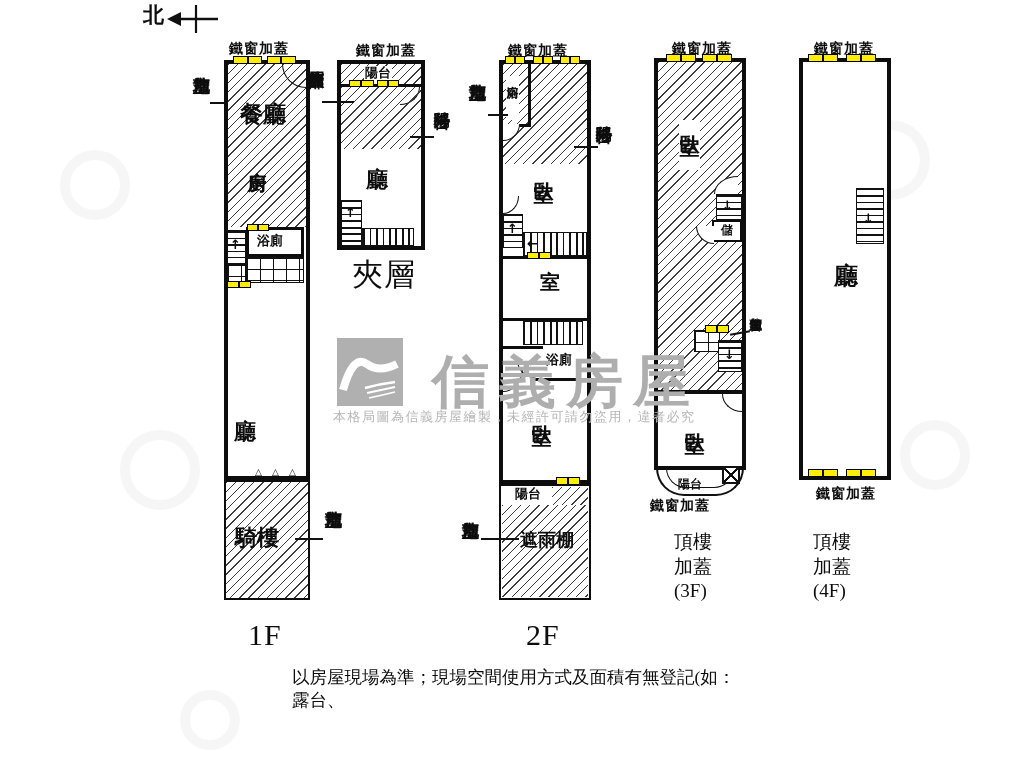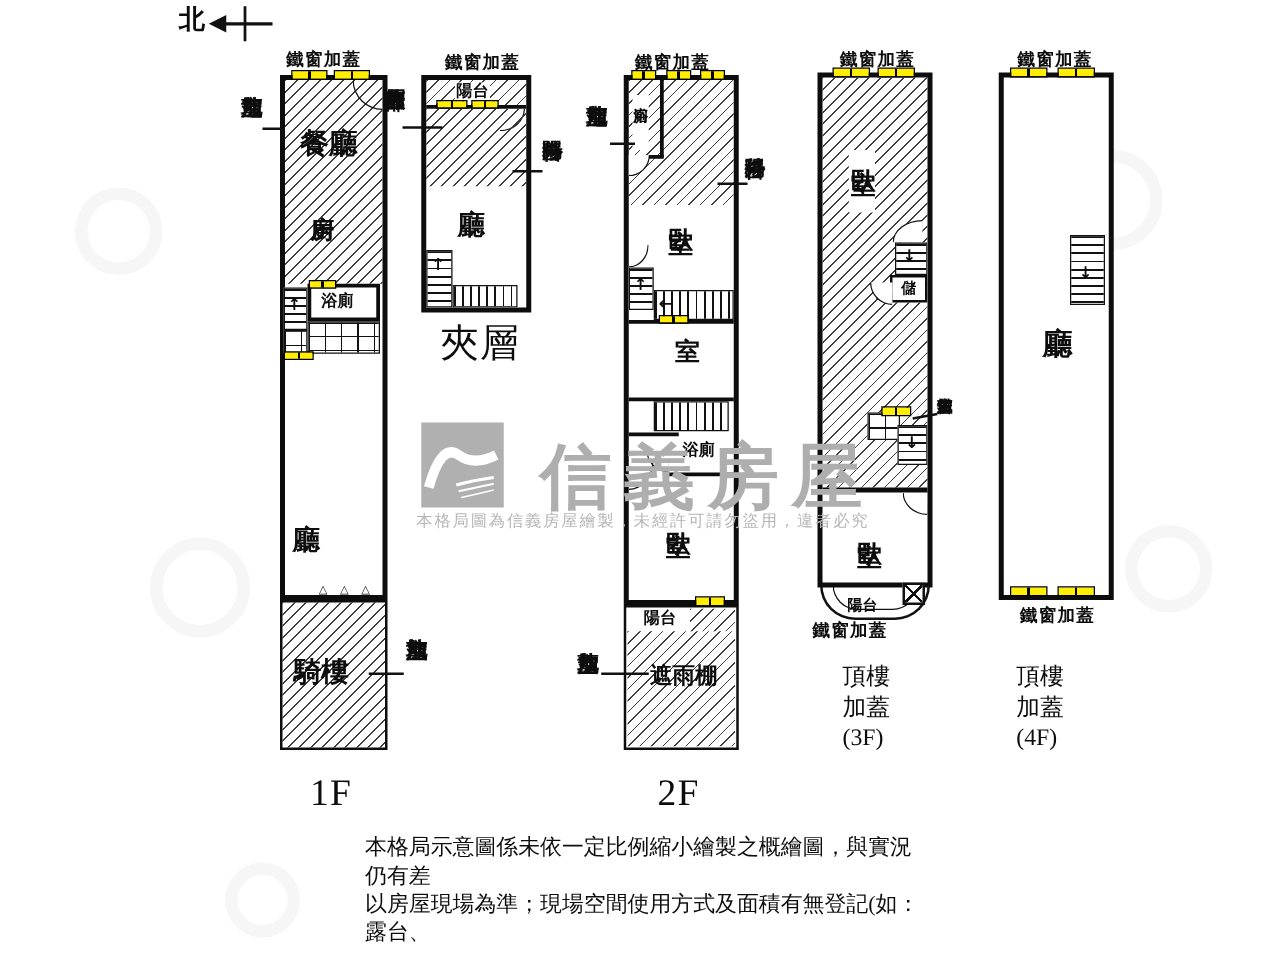--- a/index.html
+++ b/index.html
@@ -188,18 +188,17 @@
       <path d="M6,52 Q16,16 30,26 Q42,35 60,26" fill="none" stroke="#ffffff" stroke-width="8"></path>
       <path d="M28,50 Q42,46 58,44" fill="none" stroke="#ffffff" stroke-width="2.4"></path>
       <path d="M30,55 Q44,52 58,49" fill="none" stroke="#ffffff" stroke-width="1.8"></path>
       <path d="M32,60 Q46,57 58,54" fill="none" stroke="#ffffff" stroke-width="1.4"></path>
     </svg>
   </div>
   <div class="abs wm" style="left:432px;top:344px;font-size:57px;font-weight:700;letter-spacing:10px;">信義房屋</div>
   <div class="abs wm" style="left:333px;top:408px;font-size:13px;letter-spacing:1.5px;color:#b5b5b5;">本格局圖為信義房屋繪製，未經許可請勿盜用，違者必究</div>
 
   <div class="abs" style="left:292px;top:666px;width:452px;font-size:17.5px;line-height:1.3;">
-    <div>本格局示意圖係未依一定比例縮小繪製之概繪圖，與實況仍有差</div>
     <div>以房屋現場為準；現場空間使用方式及面積有無登記(如：露台、</div>
 
   </div>
 
 </div>
 
 </body></html>

